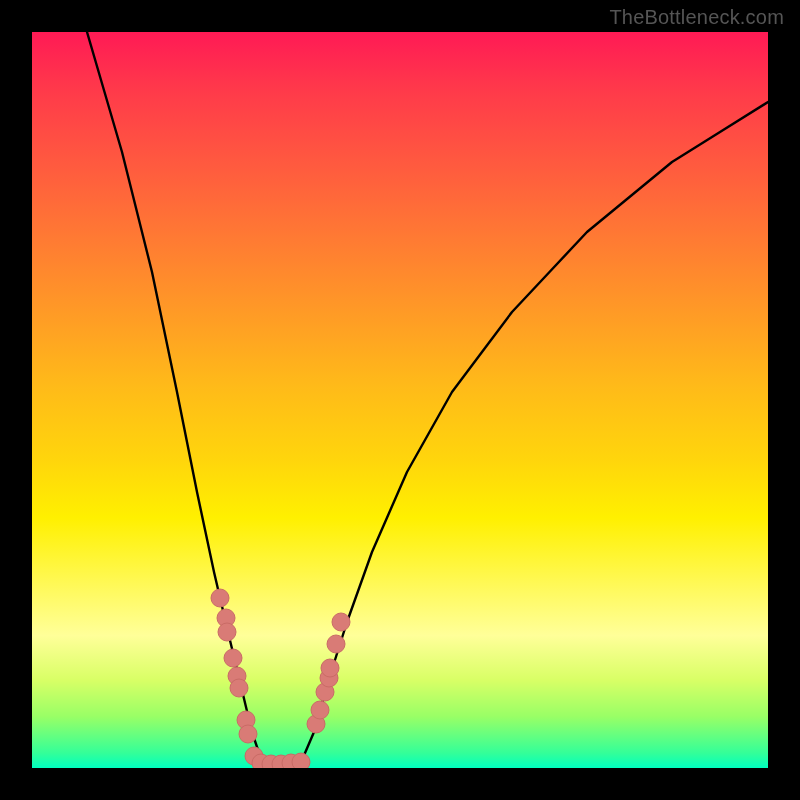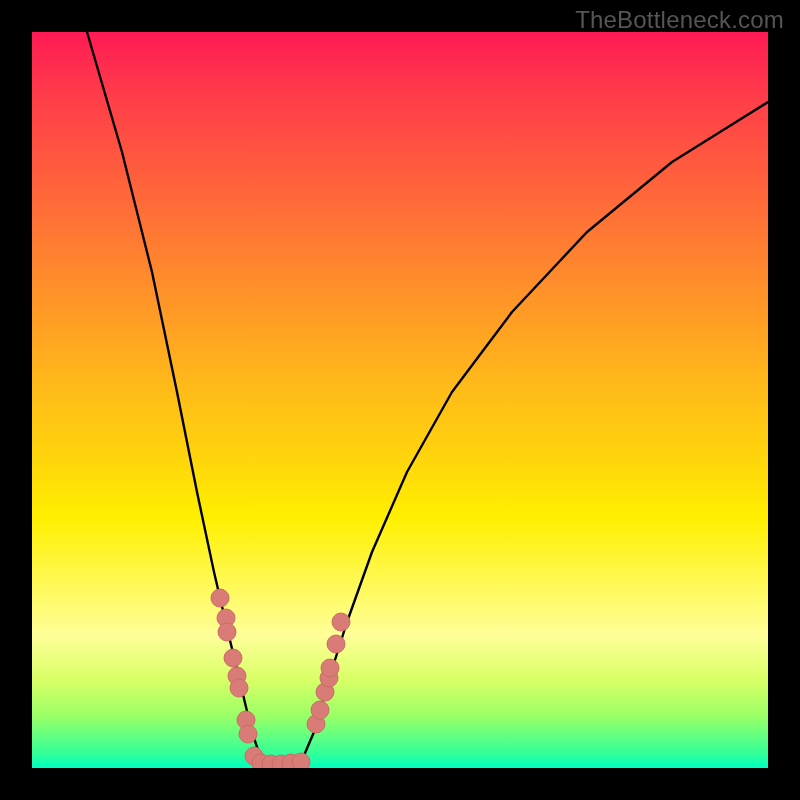--- a/index.html
+++ b/index.html
@@ -44,21 +44,21 @@
       #99ff66 93%,
       #33ff99 98%,
       #00ffbf 100%
     );
   }
   .watermark {
     position: absolute;
     top: 6px;
     right: 16px;
     color: #555;
-    font-size: 24px;
+    font-size: 20px;
     font-weight: 500;
     letter-spacing: 0.2px;
     user-select: none;
   }
   svg.curve {
     position: absolute;
     inset: 0;
   }
 </style>
 </head>

